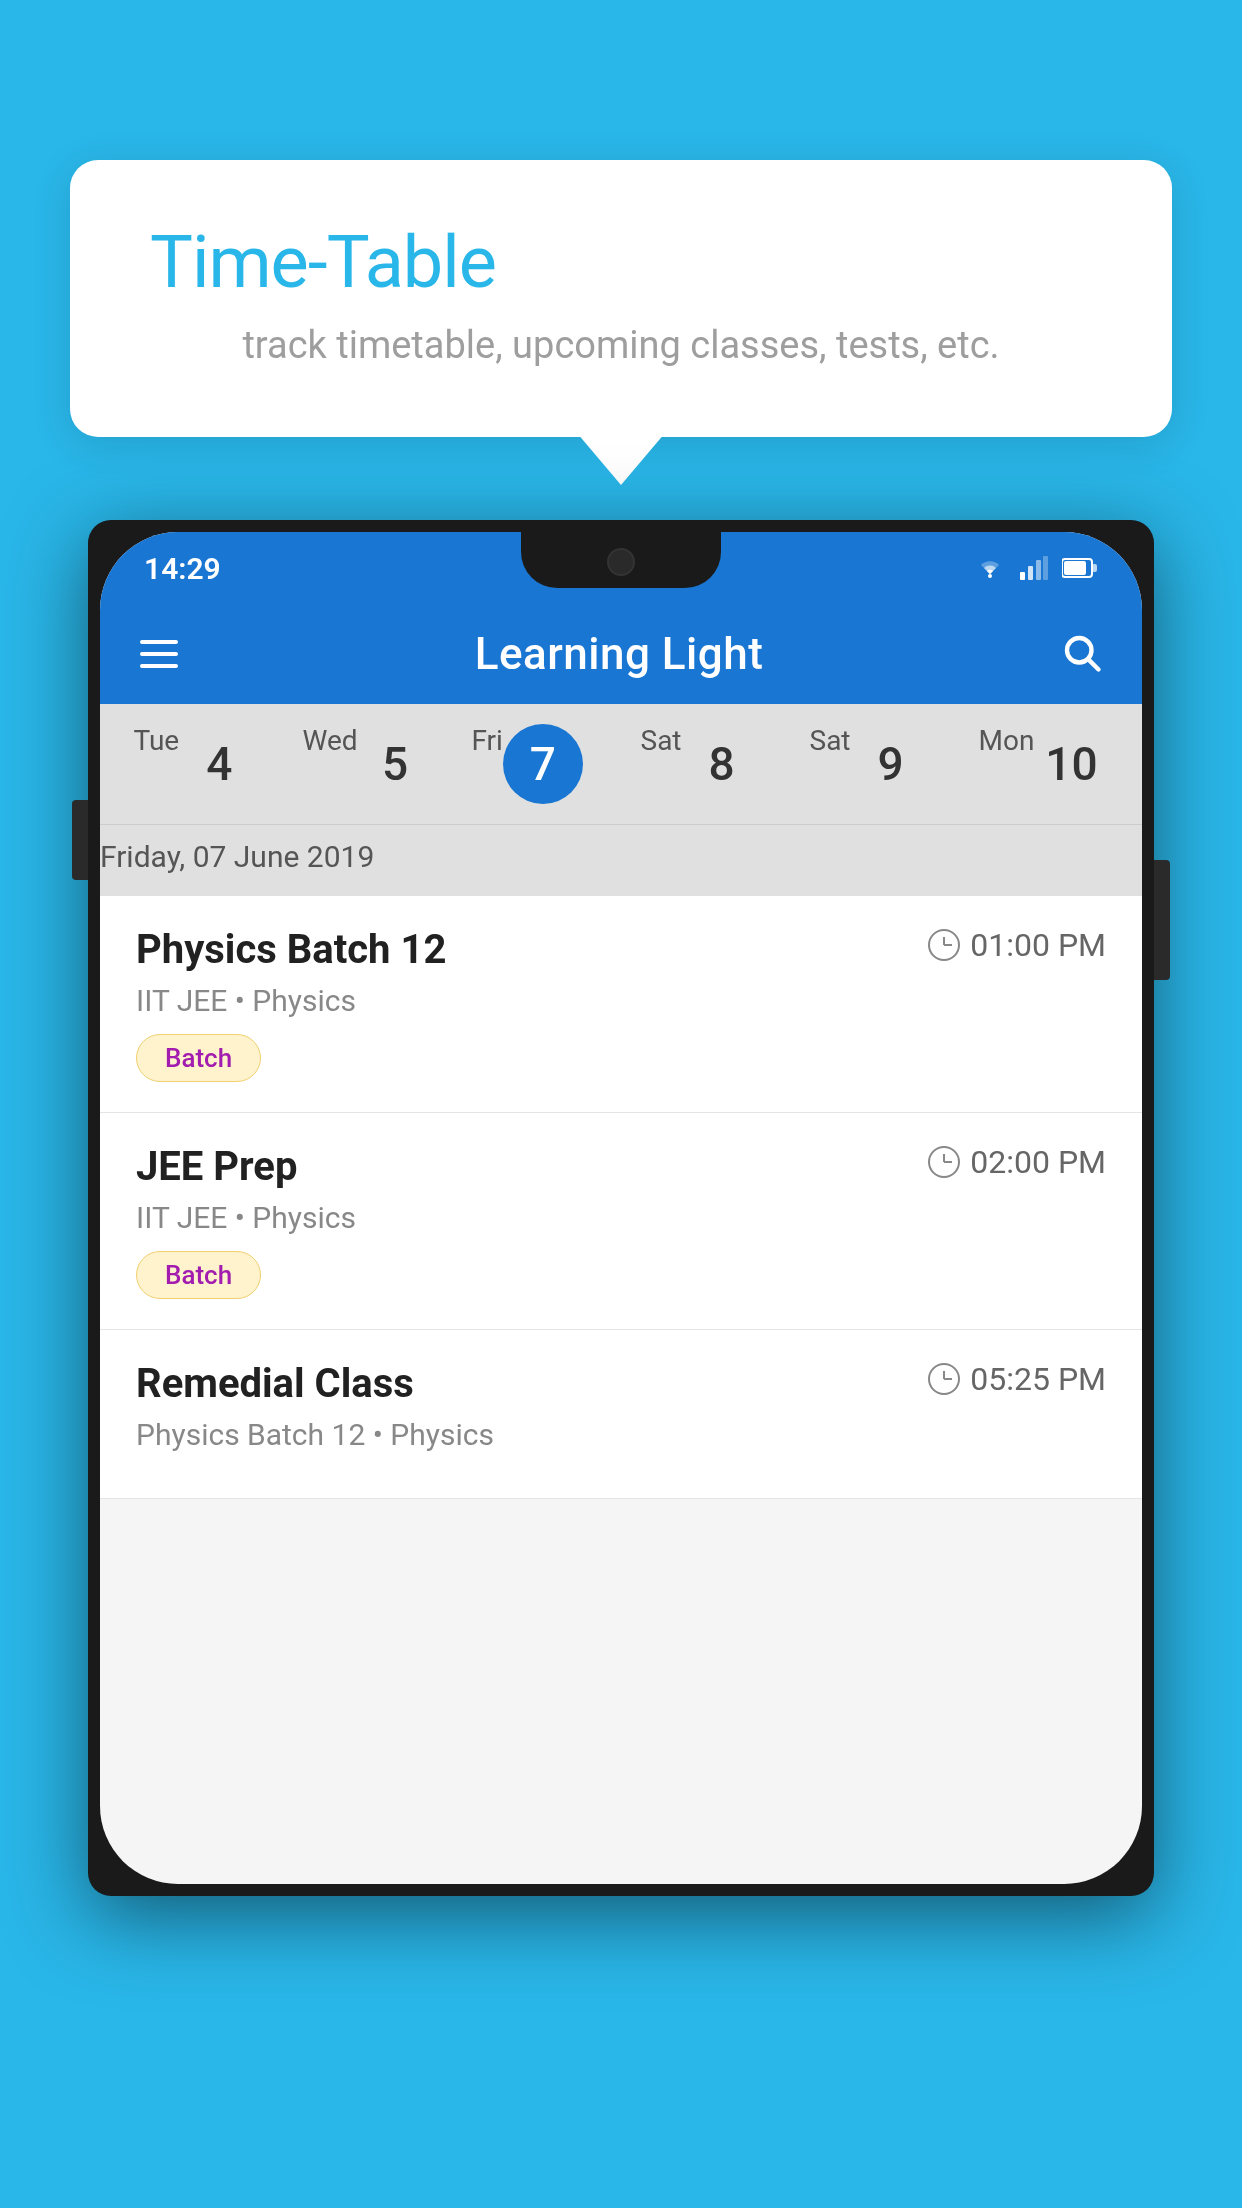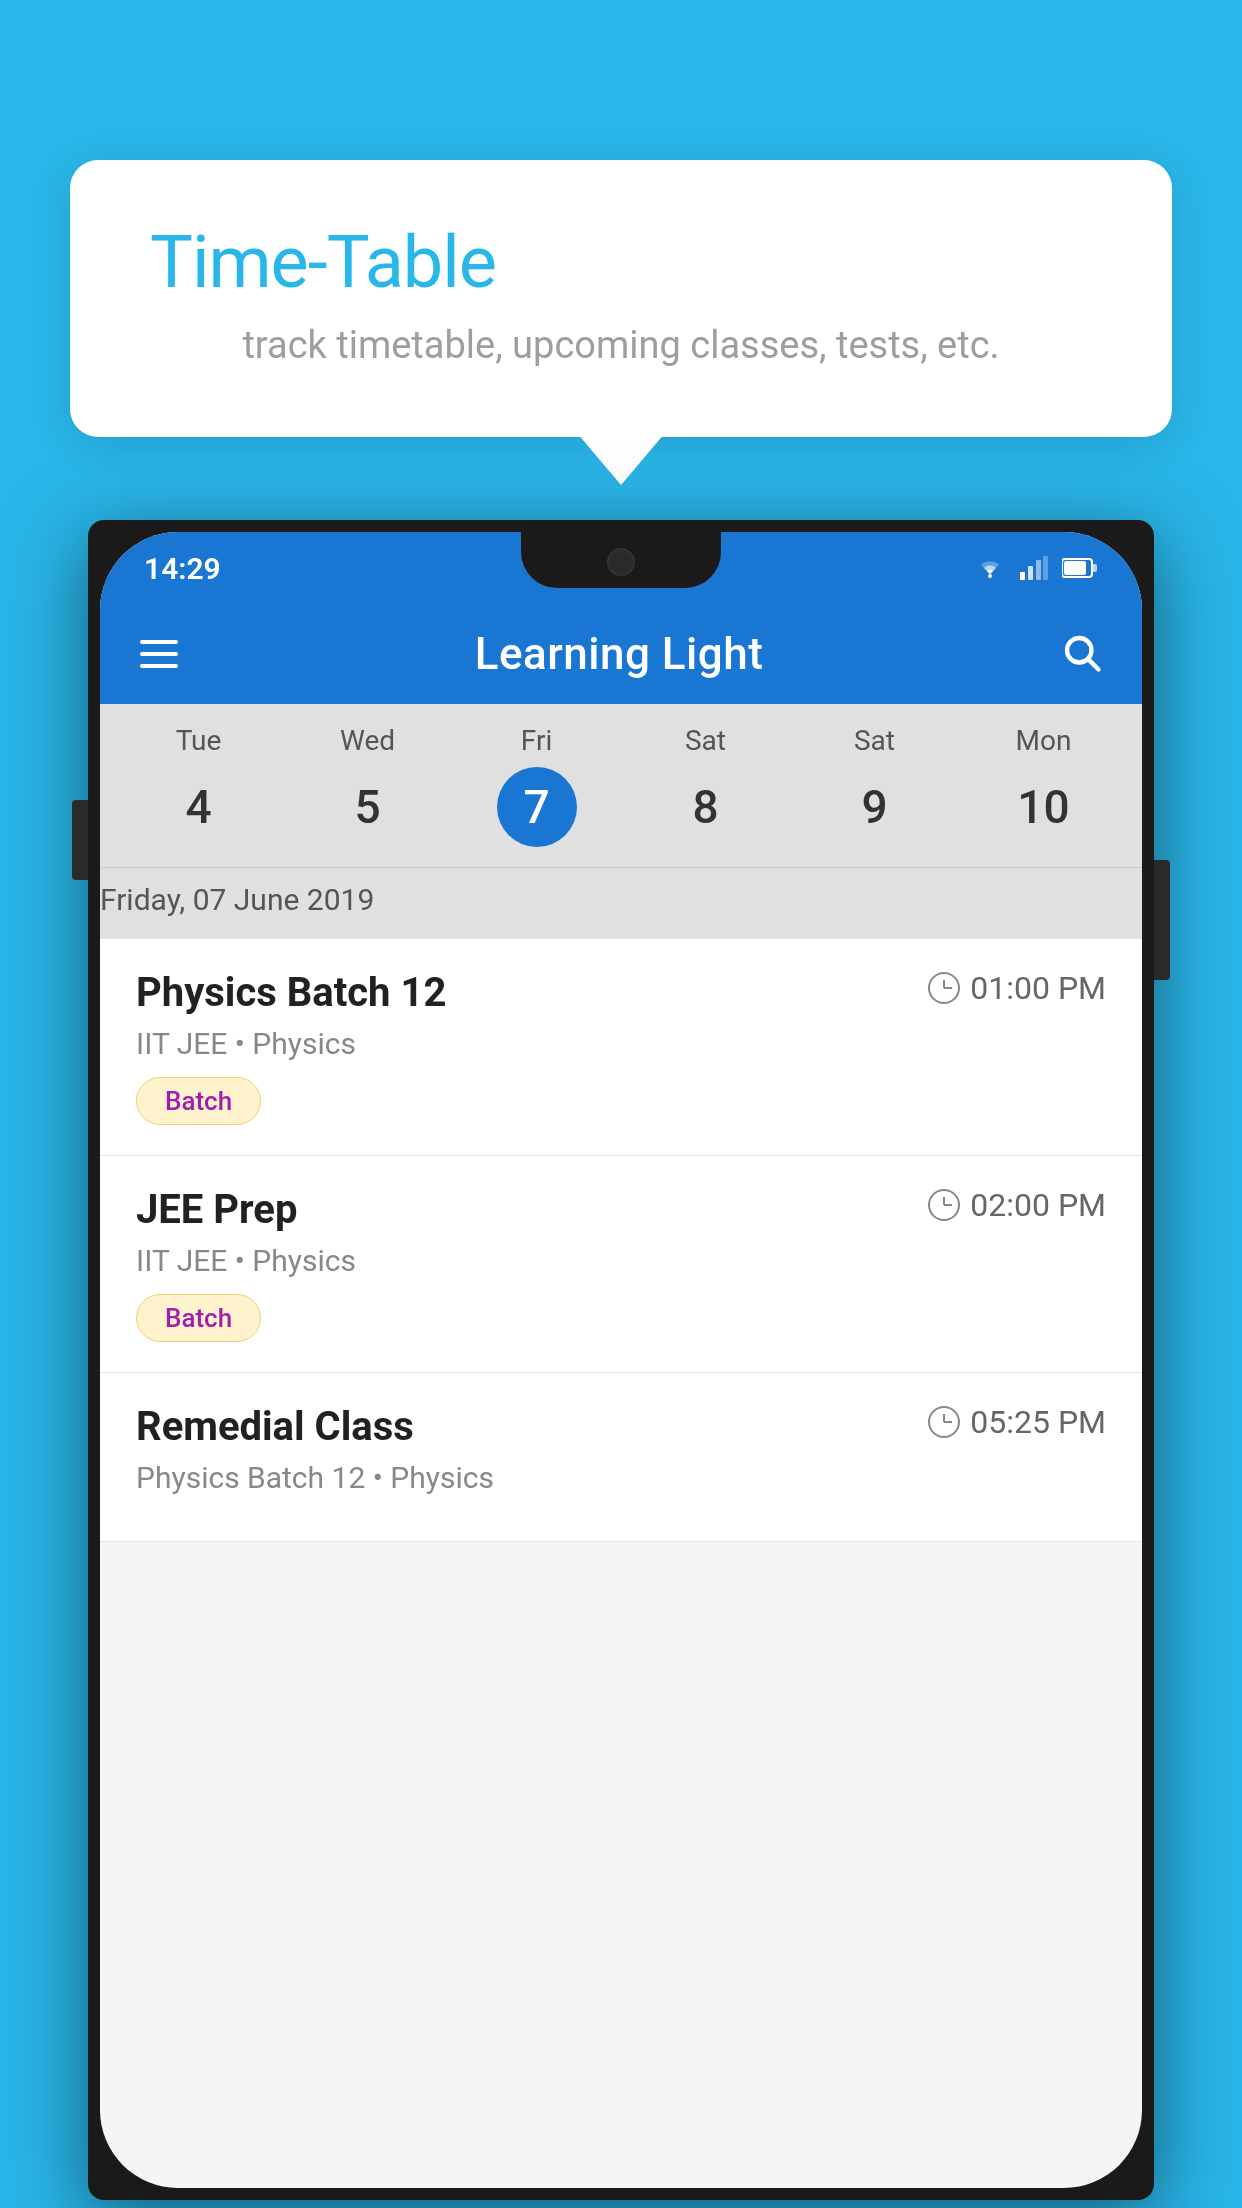--- a/index.html
+++ b/index.html
@@ -59,23 +59,23 @@
     .phone-wrapper {
       position: absolute;
       top: 520px;
       left: 88px;
       right: 88px;
       bottom: 0;
     }
 
     .phone-outer {
       width: 100%;
-      height: 1680px;
+      height: 1376px;
       background: #1a1a1a;
-      border-radius: 16px;
+      border-radius: 23px;
       padding: 12px;
       position: relative;
       box-shadow: 0 20px 80px rgba(0,0,0,0.5);
     }
 
     
     .phone-notch {
       position: absolute;
       top: 12px;
       left: 50%;
@@ -209,22 +209,21 @@
 
     .days-row {
       display: flex;
       justify-content: space-around;
       padding: 0 14px;
       margin-bottom: 10px;
     }
 
     .day-col {
       display: flex;
-      flex-direction: column;
-      align-items: center;
+      flex-direction: row;
       width: 130px;
     }
 
     .day-label {
       font-size: 28px;
       color: #555;
       margin-bottom: 10px;
       font-weight: 400;
     }
 

